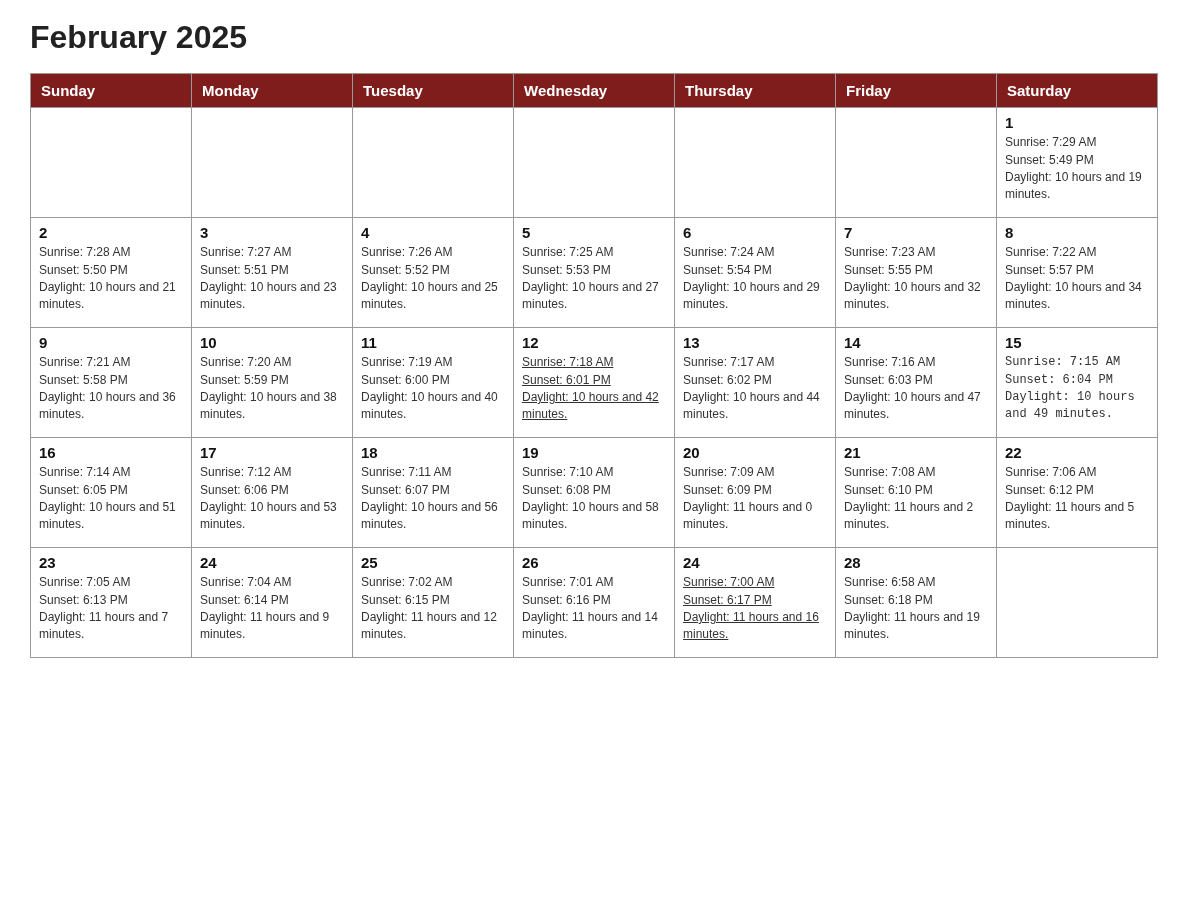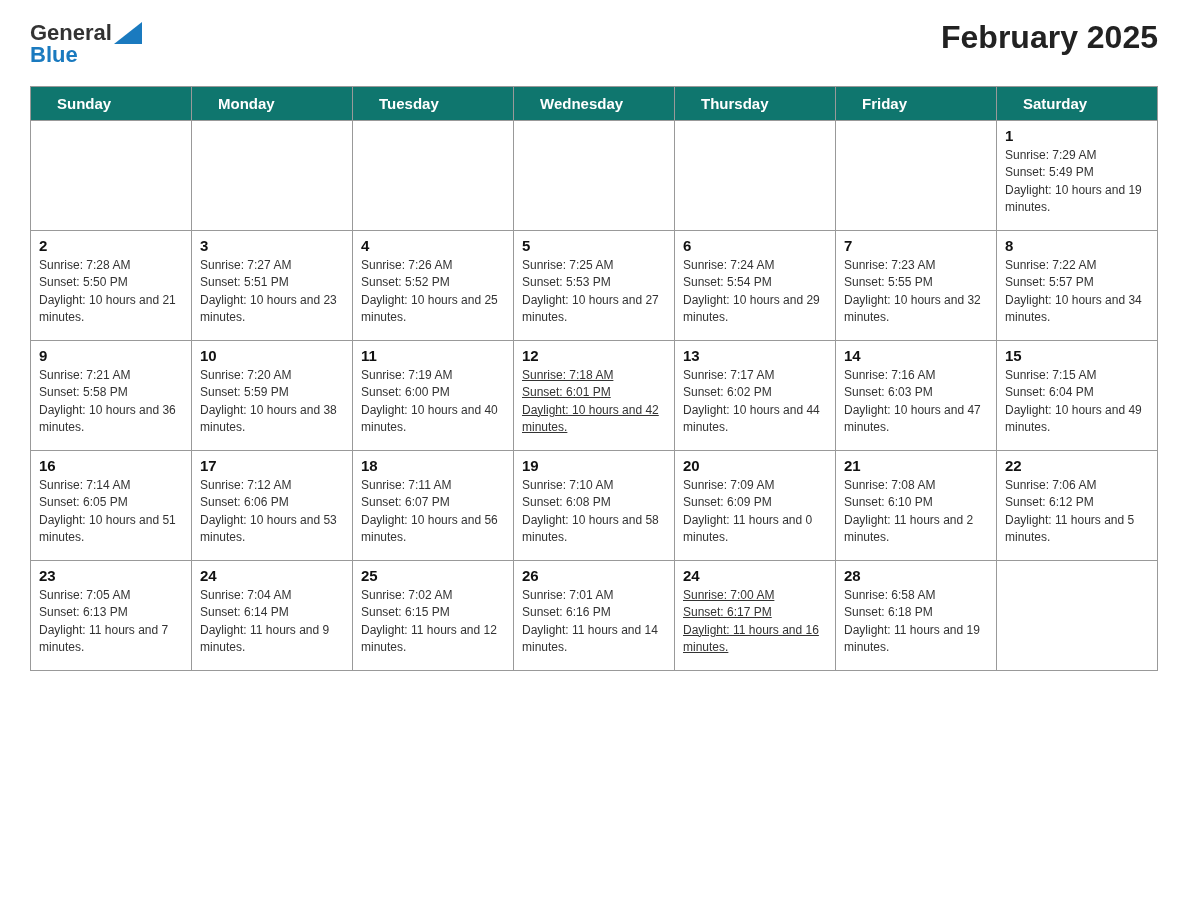--- a/index.html
+++ b/index.html
@@ -48,25 +48,25 @@
       font-size: 18px;
       color: #444;
       margin-top: 4px;
     }
     .calendar {
       width: 100%;
       border-collapse: collapse;
       border: 1px solid #999;
     }
     .calendar th {
-      background-color: #0f766e;
+      background-color: #7f1d1d;
       color: #fff;
       font-size: 15px;
       font-weight: bold;
-      padding: 8px 26px;
+      padding: 8px 10px;
       text-align: left;
       border: 1px solid #999;
     }
     .calendar td {
       vertical-align: top;
       border: 1px solid #999;
       padding: 6px 8px;
       width: 14.28%;
       min-height: 110px;
       height: 110px;
@@ -86,32 +86,20 @@
       line-height: 1.45;
     }
     .empty-cell {
       background: #fff;
     }
   </style>
 </head>
 <body>
 
 <div class="header">
-  <div class="logo">
-    <div style="display:flex;flex-direction:column;align-items:flex-start;">
-      <div style="display:flex;align-items:center;">
-        <span class="logo-text">General</span>
-
-        <svg class="logo-icon" viewBox="0 0 28 22" xmlns="http://www.w3.org/2000/svg">
-          <polygon points="0,22 28,22 28,0" fill="#1a7abf"></polygon>
-        </svg>
-      </div>
-      <span class="logo-text" style="margin-top:-4px;"><span>Blue</span></span>
-    </div>
-  </div>
   <div class="title-section">
     <div class="month-title">February 2025</div>
   </div>
 </div>
 
 <table class="calendar">
   <thead>
     <tr>
       <th>Sunday</th>
       <th>Monday</th>
@@ -169,21 +157,21 @@
 Daylight: 10 hours and 40 minutes.</span></td>
         <td><span class="day-number">12</span><span class="day-info" style="white-space: pre-line; text-decoration: underline;">Sunrise: 7:18 AM
 Sunset: 6:01 PM
 Daylight: 10 hours and 42 minutes.</span></td>
         <td><span class="day-number">13</span><span class="day-info" style="white-space: pre-line;">Sunrise: 7:17 AM
 Sunset: 6:02 PM
 Daylight: 10 hours and 44 minutes.</span></td>
         <td><span class="day-number">14</span><span class="day-info" style="white-space: pre-line;">Sunrise: 7:16 AM
 Sunset: 6:03 PM
 Daylight: 10 hours and 47 minutes.</span></td>
-        <td><span class="day-number">15</span><span class="day-info" style="white-space: pre-line;">Sunrise: 7:15 AM
+        <td><span class="day-number">15</span><span class="day-info" style="white-space: pre-line; font-family: Liberation Mono, monospace;">Sunrise: 7:15 AM
 Sunset: 6:04 PM
 Daylight: 10 hours and 49 minutes.</span></td>
       </tr>
       <tr>
         <td><span class="day-number">16</span><span class="day-info" style="white-space: pre-line;">Sunrise: 7:14 AM
 Sunset: 6:05 PM
 Daylight: 10 hours and 51 minutes.</span></td>
         <td><span class="day-number">17</span><span class="day-info" style="white-space: pre-line;">Sunrise: 7:12 AM
 Sunset: 6:06 PM
 Daylight: 10 hours and 53 minutes.</span></td>

